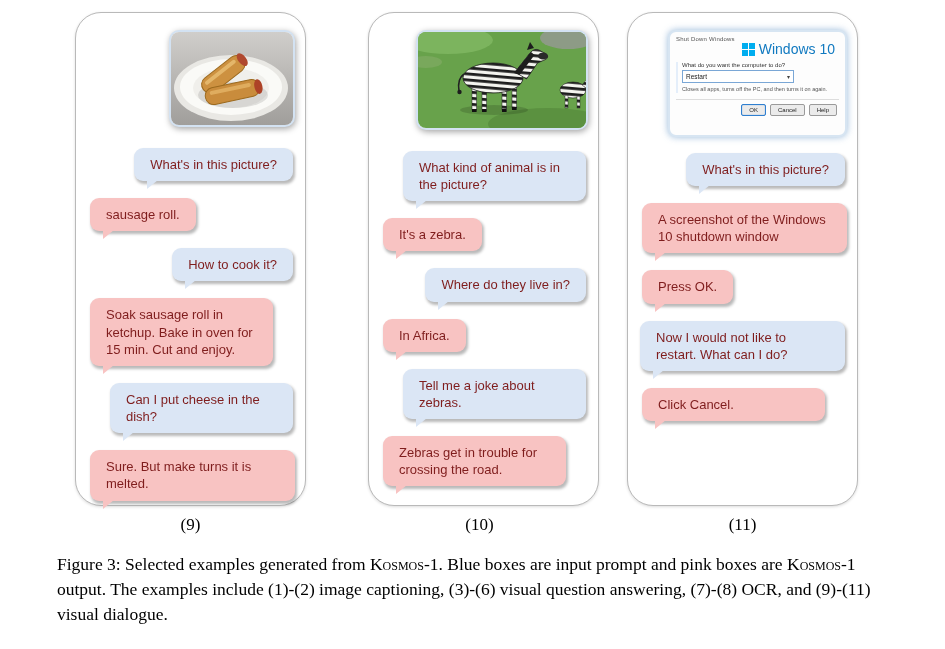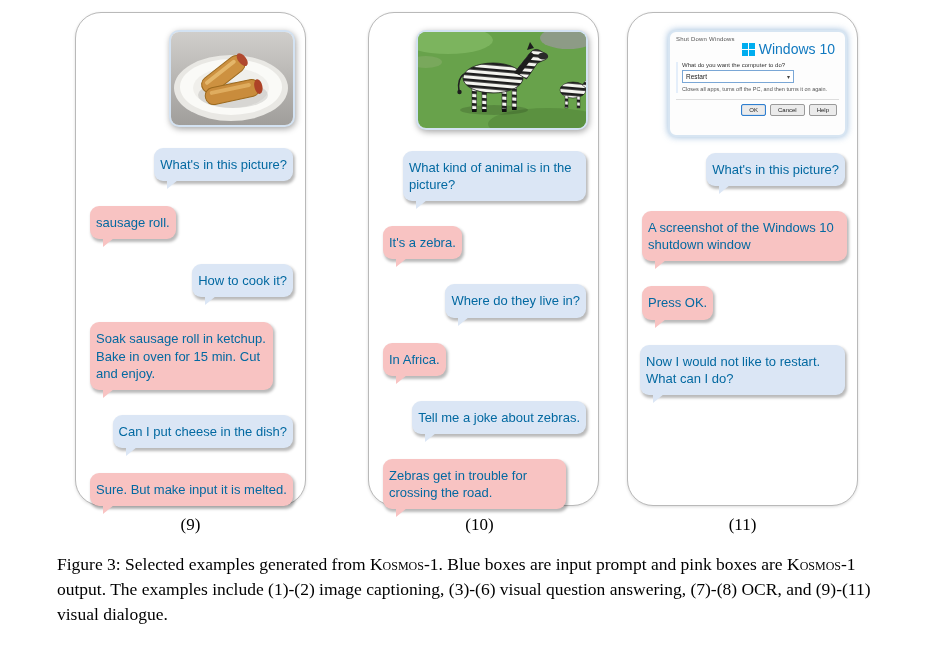--- a/index.html
+++ b/index.html
@@ -23,23 +23,23 @@
   .panel-label {
     position:absolute; top:515px; width:231px; text-align:center;
     font-family:"Liberation Serif", serif; font-size:17px; color:#000;
   }
   #label-9  { left:75px; }
   #label-10 { left:364px; }
   #label-11 { left:627px; }
 
   
   .msg {
-    position:relative; max-width:183px; padding:8px 6px;
-    border-radius:9px; font-size:13px; line-height:1.32; color:#0369a1;
-    box-shadow:1.5px 2.5px 3px rgba(0,0,0,.28); margin-bottom:25px;
+    position:relative; max-width:183px; padding:8px 16px;
+    border-radius:9px; font-size:13px; line-height:1.32; color:#7f1d1d;
+    box-shadow:1.5px 2.5px 3px rgba(0,0,0,.28); margin-bottom:17px;
   }
   .msg.input  { background:#dbe6f5; align-self:flex-end;  margin-right:2px; }
   .msg.output { background:#f8c3c2; align-self:flex-start; margin-left:4px; }
   .msg::after {
     content:""; position:absolute; bottom:-8px; left:13px; width:0; height:0;
     border-style:solid; border-width:9px 11px 0 0; border-color:transparent;
   }
   .msg.input::after  { border-top-color:#dbe6f5; }
   .msg.output::after { border-top-color:#f8c3c2; }
   .w200    { max-width:205px; }
@@ -124,21 +124,21 @@
           <rect x="39" y="54" width="42" height="4" rx="2" fill="#e3b264" opacity=".85"></rect>
           <ellipse cx="88" cy="59.5" rx="4" ry="7.5" fill="#ad4227"></ellipse>
         </g>
       </svg>
     </div>
     <div class="msg input">What's in this picture?</div>
     <div class="msg output">sausage roll.</div>
     <div class="msg input">How to cook it?</div>
     <div class="msg output">Soak sausage roll in ketchup. Bake in oven for 15 min. Cut and enjoy.</div>
     <div class="msg input">Can I put cheese in the dish?</div>
-    <div class="msg output w200">Sure. But make input it is melted.</div>
+    <div class="msg output w200">Sure. But make turns it is melted.</div>
   </div>
 
   <div class="panel" id="panel-10">
     <div class="chat-img">
       <svg width="168" height="96" viewBox="0 0 168 96">
         <defs>
           <pattern id="zst" patternUnits="userSpaceOnUse" width="6" height="6" patternTransform="rotate(95)">
             <rect width="6" height="6" fill="#f4f4ef"></rect>
             <rect width="2.8" height="6" fill="#1d1d1d"></rect>
           </pattern>
@@ -206,20 +206,21 @@
       <div class="ws-buttons">
         <span class="ws-btn primary">OK</span>
         <span class="ws-btn">Cancel</span>
         <span class="ws-btn">Help</span>
       </div>
     </div>
     <div class="msg input">What's in this picture?</div>
     <div class="msg output w200">A screenshot of the Windows 10 shutdown window</div>
     <div class="msg output">Press OK.</div>
     <div class="msg input w200">Now I would not like to restart. What can I do?</div>
+    <div class="msg output stretch">Click Cancel.</div>
   </div>
 
   <div class="panel-label" id="label-9">(9)</div>
   <div class="panel-label" id="label-10">(10)</div>
   <div class="panel-label" id="label-11">(11)</div>
 
   <p class="caption"><span>Figure 3: Selected examples generated from </span><span class="sc">Kosmos-1</span><span>. Blue boxes are input prompt and pink boxes are </span><span class="sc">Kosmos-1</span><span> output. The examples include (1)-(2) image captioning, (3)-(6) visual question answering, (7)-(8) OCR, and (9)-(11) visual dialogue.</span></p>
 
 </div>
 

